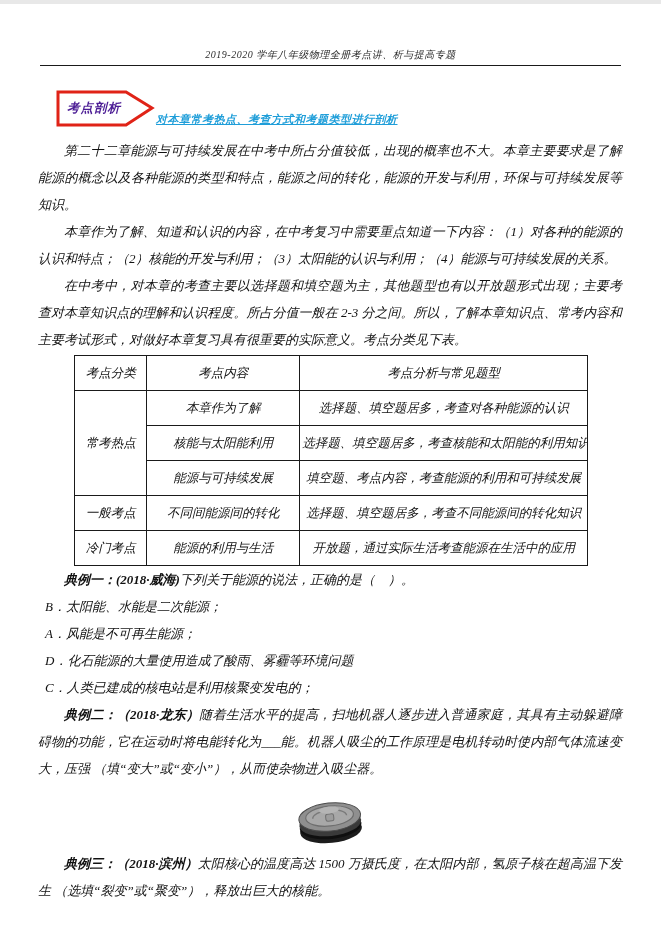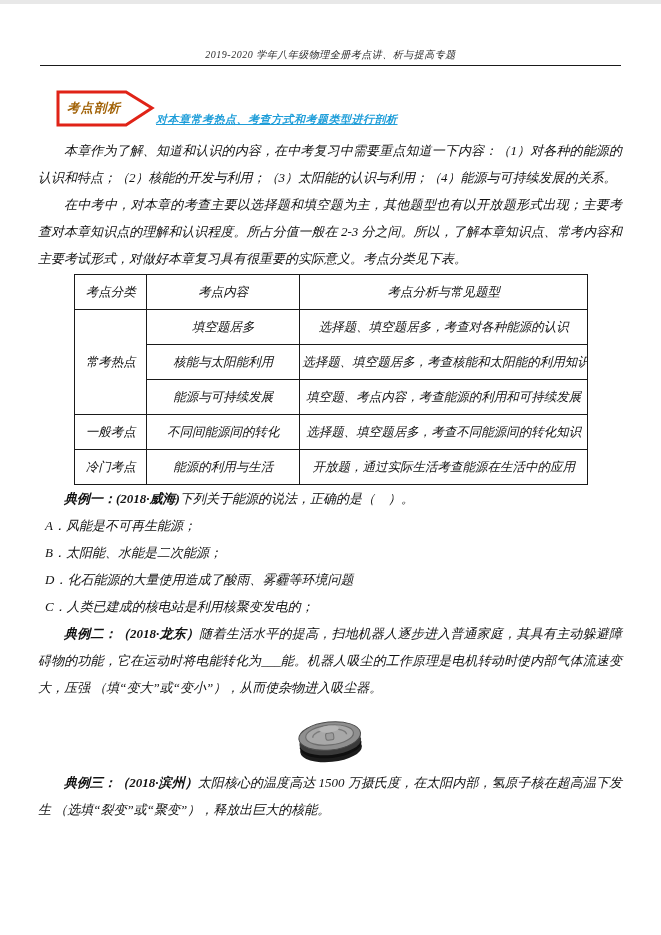--- a/index.html
+++ b/index.html
@@ -19,21 +19,21 @@
     letter-spacing:0.5px;
   }
   .header-rule {
     position:absolute; top:61px; left:40px; width:581px;
     border-top:1.5px solid #1a1a1a; height:0;
   }
   .badge { position:absolute; left:56px; top:85px; width:100px; height:40px; }
   .badge svg { position:absolute; left:0; top:0; }
   .badge-text {
     position:absolute; left:11px; top:11px;
-    font-size:12.5px; color:#a16207; font-weight:bold;
+    font-size:12.5px; color:#4c1d95; font-weight:bold;
     letter-spacing:1px; white-space:nowrap;
   }
   .section-heading {
     position:absolute; left:156px; top:108px;
     font-size:11px; font-weight:bold;
     color:#1f9ed9; text-decoration:underline;
     letter-spacing:0.5px; white-space:nowrap;
   }
   .content {
     position:absolute; top:133px; left:38px; width:584px;
@@ -69,39 +69,40 @@
     <svg width="100" height="40" viewBox="0 0 100 40">
       <polygon points="2,3 70,3 96,19 70,36 2,36" fill="#ffffff" stroke="#e02317" stroke-width="3" stroke-linejoin="miter"></polygon>
     </svg>
     <span class="badge-text">考点剖析</span>
   </div>
 
   <div class="section-heading">对本章常考热点、考查方式和考题类型进行剖析</div>
 
   <div class="content">
 
+    <p>第二十二章能源与可持续发展在中考中所占分值较低，出现的概率也不大。本章主要要求是了解能源的概念以及各种能源的类型和特点，能源之间的转化，能源的开发与利用，环保与可持续发展等知识。</p>
     <p>本章作为了解、知道和认识的内容，在中考复习中需要重点知道一下内容：（1）对各种的能源的认识和特点；（2）核能的开发与利用；（3）太阳能的认识与利用；（4）能源与可持续发展的关系。</p>
     <p>在中考中，对本章的考查主要以选择题和填空题为主，其他题型也有以开放题形式出现；主要考查对本章知识点的理解和认识程度。所占分值一般在 2-3 分之间。所以，了解本章知识点、常考内容和主要考试形式，对做好本章复习具有很重要的实际意义。考点分类见下表。</p>
 
 
     <table class="kaodian">
       <colgroup>
           <col class="c1">
           <col class="c2">
           <col class="c3">
         </colgroup>
       <tbody>
         <tr>
           <th>考点分类</th>
           <th>考点内容</th>
           <th>考点分析与常见题型</th>
         </tr>
         <tr>
           <td rowspan="3">常考热点</td>
-          <td>填空题居多</td>
+          <td>本章作为了解</td>
           <td>选择题、填空题居多，考查对各种能源的认识</td>
         </tr>
         <tr>
           <td>核能与太阳能利用</td>
           <td>选择题、填空题居多，考查核能和太阳能的利用知识</td>
         </tr>
         <tr>
           <td>能源与可持续发展</td>
           <td>填空题、考点内容，考查能源的利用和可持续发展</td>
         </tr>
@@ -112,22 +113,22 @@
         </tr>
         <tr>
           <td>冷门考点</td>
           <td>能源的利用与生活</td>
           <td>开放题，通过实际生活考查能源在生活中的应用</td>
         </tr>
       </tbody>
     </table>
 
     <p><span class="bold">典例一：(2018·威海)</span><span>下列关于能源的说法，正确的是（　）。</span></p>
+    <div class="option">B．太阳能、水能是二次能源；</div>
     <div class="option">A．风能是不可再生能源；</div>
-    <div class="option">B．太阳能、水能是二次能源；</div>
     <div class="option">D．化石能源的大量使用造成了酸雨、雾霾等环境问题</div>
     <div class="option">C．人类已建成的核电站是利用核聚变发电的；</div>
 
     <p><span class="bold">典例二：（2018·龙东）</span><span>随着生活水平的提高，扫地机器人逐步进入普通家庭，其具有主动躲避障碍物的功能，它在运动时将电能转化为___能。机器人吸尘的工作原理是电机转动时使内部气体流速变大，压强 （填“变大”或“变小”），从而使杂物进入吸尘器。</span></p>
 
     <div class="figure">
       <svg width="78" height="58" viewBox="0 0 78 58">
         <g transform="rotate(-6 39 30)">
           <ellipse cx="39" cy="40" rx="31" ry="13" fill="#1c1c1c"></ellipse>
           <ellipse cx="39" cy="36" rx="31" ry="13" fill="#0f0f0f"></ellipse>

